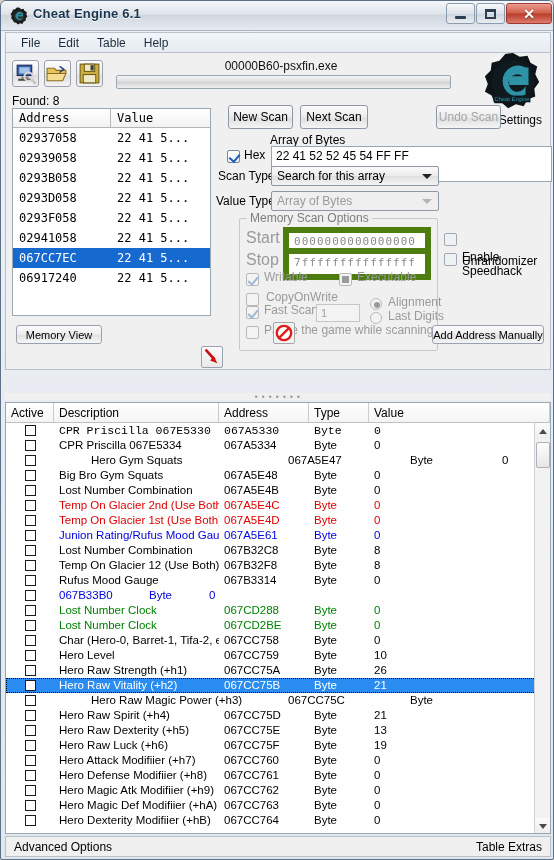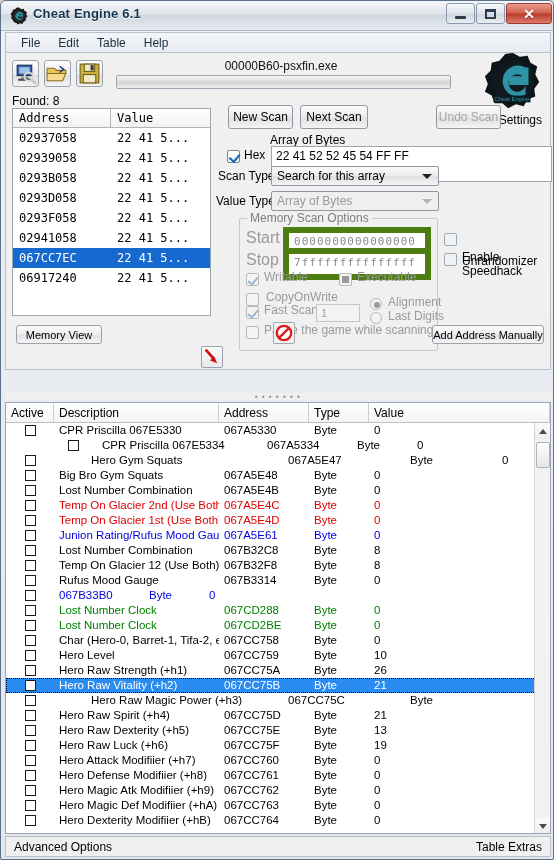--- a/index.html
+++ b/index.html
@@ -517,30 +517,30 @@
 
   <div class="addrtable">
     <div class="at-head">
       <div class="c-active">Active</div>
       <div class="c-desc">Description</div>
       <div class="c-addr">Address</div>
       <div class="c-type">Type</div>
       <div class="c-value">Value</div>
     </div>
     <div class="at-body" id="address-table-body">
-        <div class="at-row" style="color: rgb(0, 0, 0);">
+        <div class="at-row" style="color: rgb(0, 0, 0); font-family: Liberation Mono, monospace;">
           <div class="cell c-active">
             <div class="rowchk"></div>
           </div>
           <div class="cell c-desc">CPR Priscilla 067E5330</div>
           <div class="cell c-addr">067A5330</div>
           <div class="cell c-type">Byte</div>
           <div class="cell c-value">0</div>
         </div>
-        <div class="at-row" style="color: rgb(0, 0, 0); padding-left: 43px;">
+        <div class="at-row" style="color: rgb(0, 0, 0);">
           <div class="cell c-active">
             <div class="rowchk"></div>
           </div>
           <div class="cell c-desc">CPR Priscilla 067E5334</div>
           <div class="cell c-addr">067A5334</div>
           <div class="cell c-type">Byte</div>
           <div class="cell c-value">0</div>
         </div>
         <div class="at-row" style="color: rgb(0, 0, 0); gap: 32px;">
           <div class="cell c-active">

